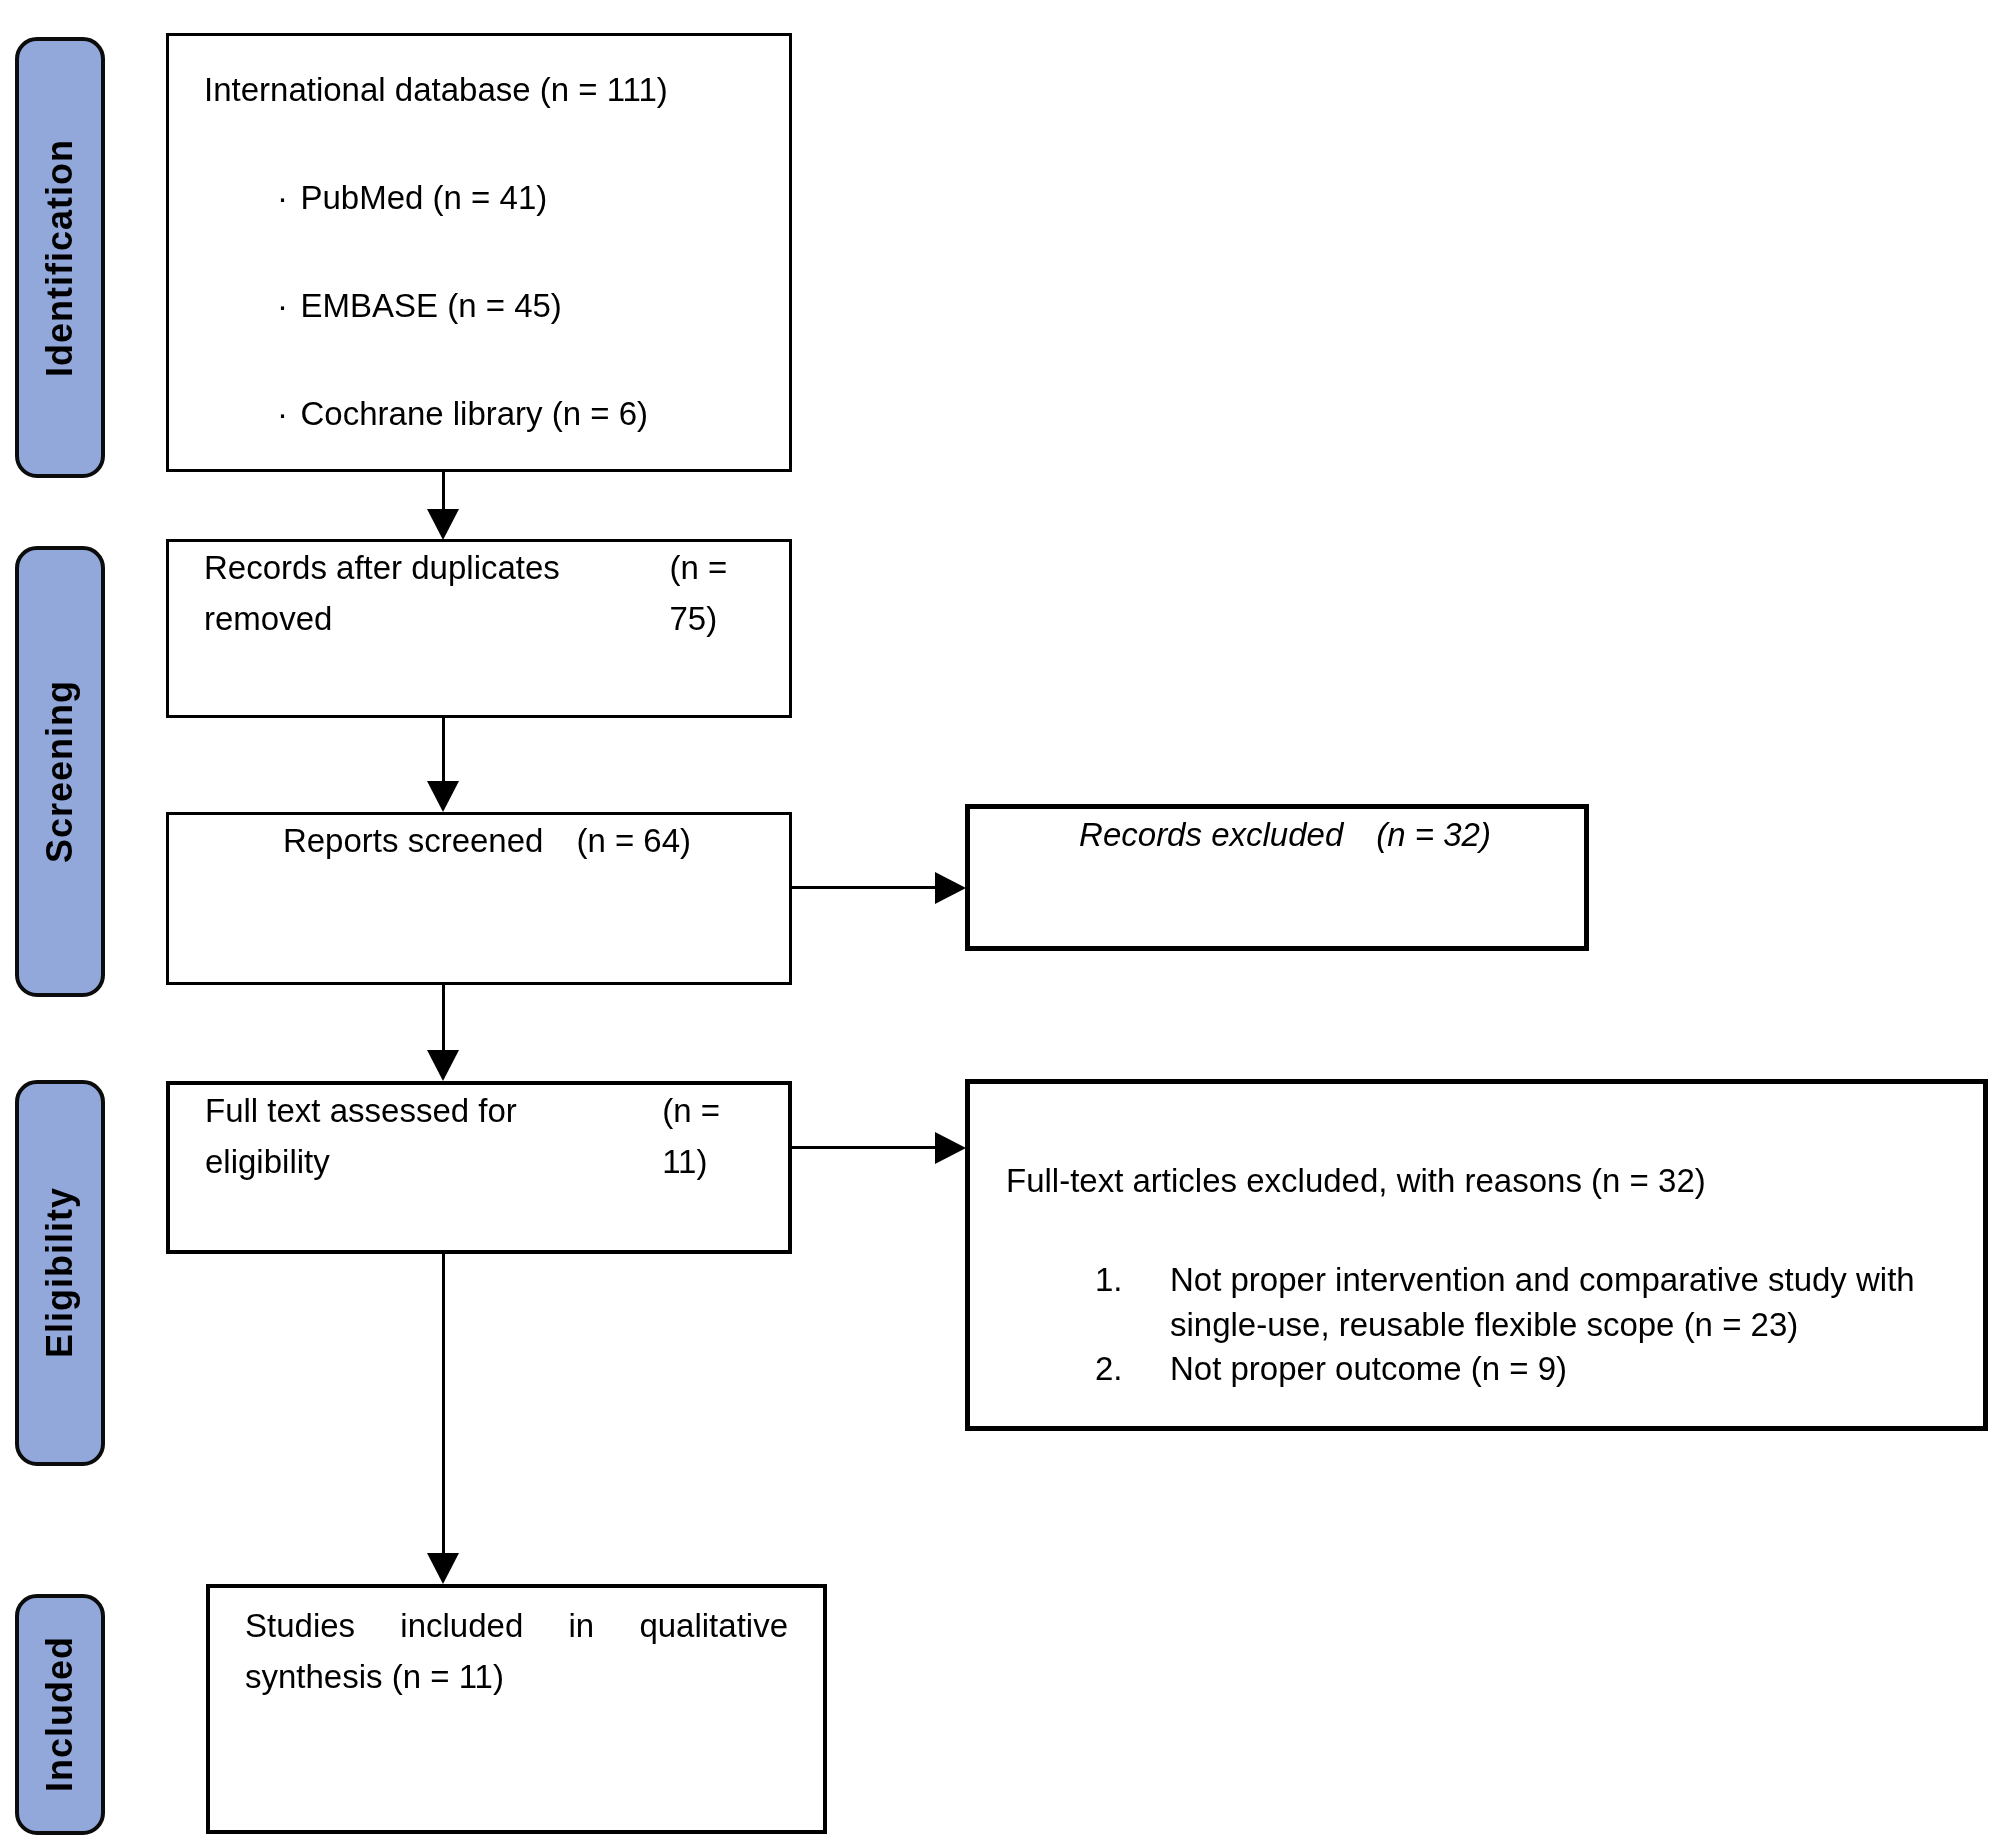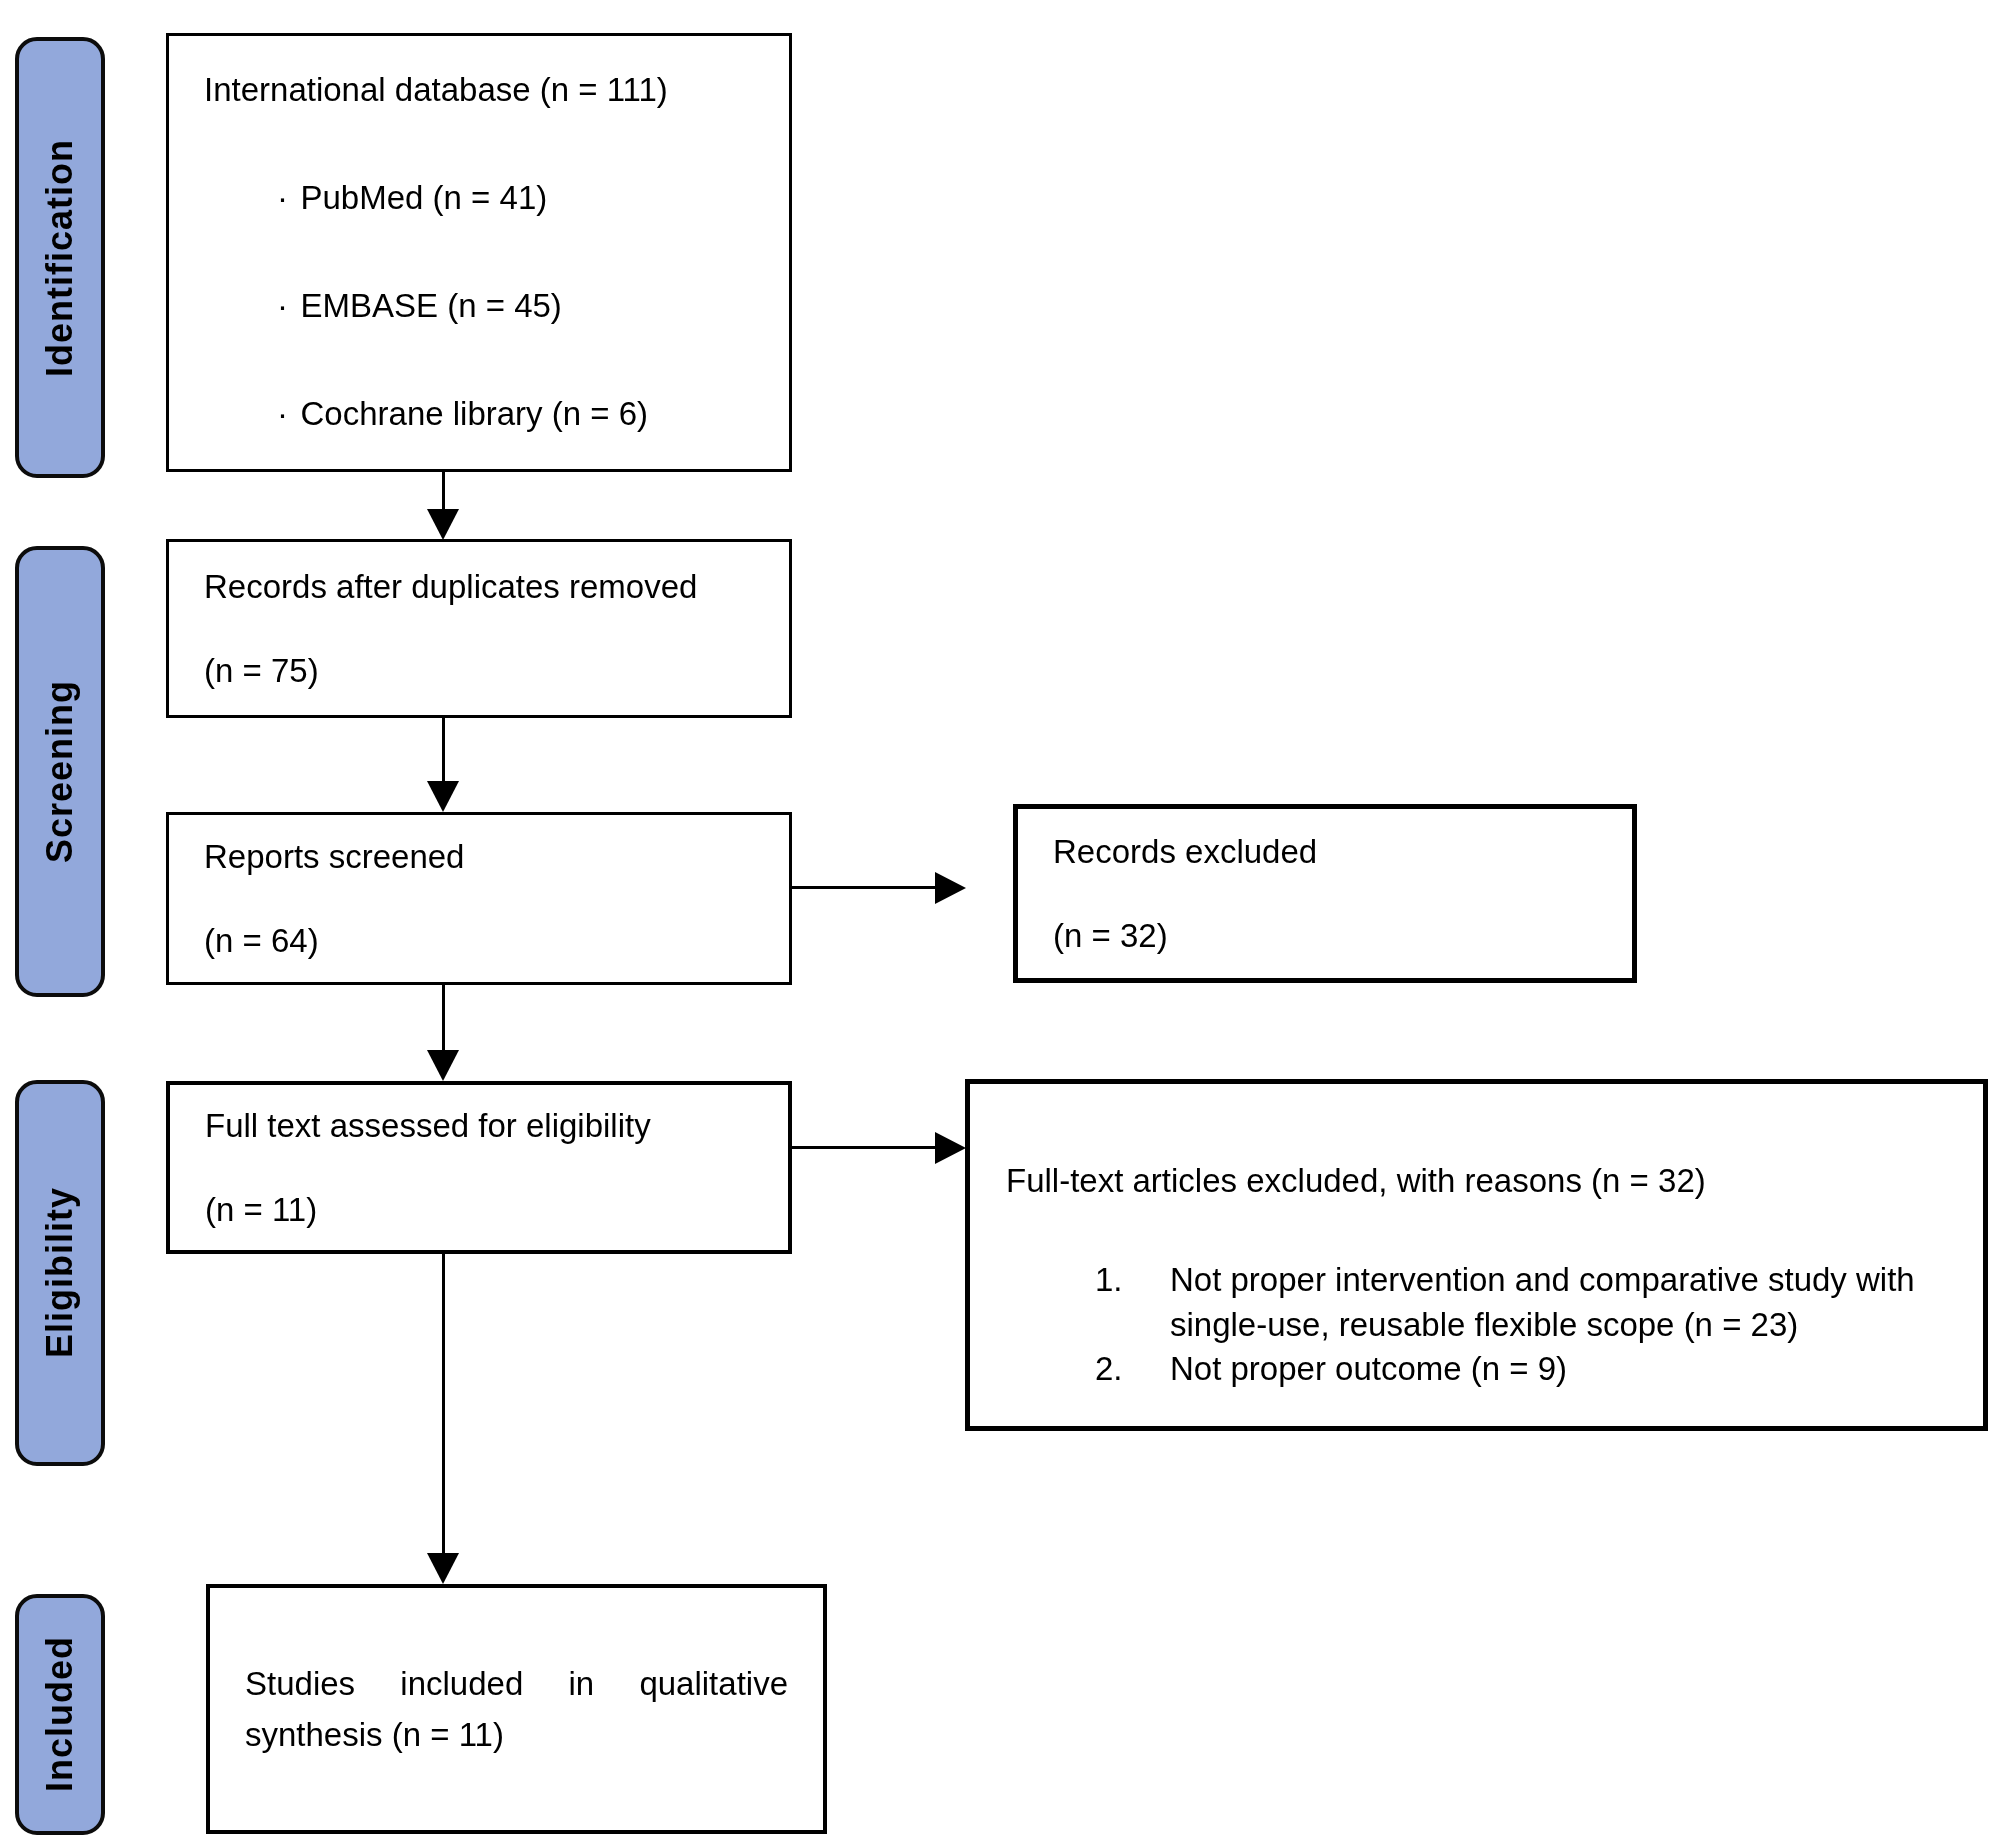--- a/index.html
+++ b/index.html
@@ -49,26 +49,25 @@
     border: 3.9px solid #000000;
     box-sizing: border-box;
     font-size: 33px;
     line-height: 1.55;
   }
   .fbox-identification { left: 166px; top: 33px;   width: 626px; height: 439px; border-width: 3.4px; padding: 28px 3px 0 35px; }
   .fbox-duplicates     { left: 166px; top: 539px; width: 626px; height: 179px; }
   .fbox-screened       { left: 166px; top: 812px; width: 626px; height: 173px; }
   .fbox-fulltext       { left: 166px; top: 1081px; width: 626px; height: 173px; border-width: 4.3px; }
   .fbox-included       { left: 178px; top: 1584px; width: 621px; height: 250px; border-width: 4.8px; }
-  .fbox-rec-excluded   { left: 1013px; top: 804px; width: 624px; height: 179px; border-width: 5.8px; }
+  .fbox-rec-excluded   { left: 965px; top: 804px; width: 624px; height: 147px; border-width: 5.8px; font-style: italic; }
   .fbox-ft-excluded    { left: 965px; top: 1079px; width: 1023px; height: 352px; border-width: 5.8px; padding: 71px 34px 0 36px; }
 
   .vcenter {
     display: flex;
-    flex-direction: column;
     justify-content: center;
     padding: 0 19px 0 35px;
     gap: 33px;
   }
   .justified {
     text-align: justify;
     padding: 12px 35px;
     margin-left: 28px;
   }
 

